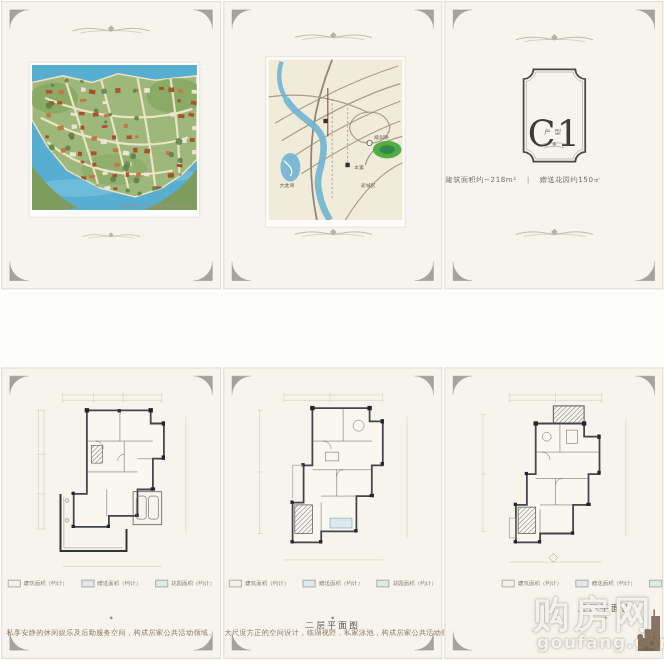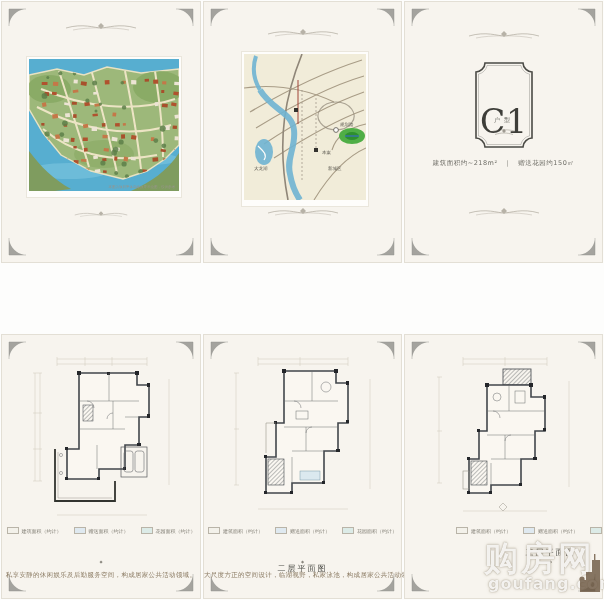--- a/index.html
+++ b/index.html
@@ -11,21 +11,21 @@
   .c-tl{top:5px;left:5px;}
   .c-tr{top:5px;right:5px;transform:rotate(90deg);}
   .c-br{bottom:5px;right:5px;transform:rotate(180deg);}
   .c-bl{bottom:5px;left:5px;transform:rotate(270deg);}
   .flourish{position:absolute;left:50%;transform:translateX(-50%);width:80px;height:14px;color:#b7b2a7;}
   .art{position:absolute;background:#fefdfb;padding:2px;box-shadow:0 0 0 1px #eae6dc;}
   .unit-frame{position:absolute;}
   .unit-code{position:absolute;width:100%;text-align:center;
              font-family:"DejaVu Serif","Liberation Serif",serif;font-size:33px;color:#3e3e39;letter-spacing:1px;margin-top:20px;}
   .unit-sub{position:absolute;width:100%;text-align:center;font-size:6px;color:#6b6b64;letter-spacing:4px;}
-  .unit-info{position:absolute;width:100%;text-align:center;font-size:6.5px;color:#6e6d66;letter-spacing:0.5px;white-space:nowrap;}
+  .unit-info{position:absolute;width:100%;font-size:6.5px;color:#6e6d66;letter-spacing:0.5px;white-space:nowrap;}
   .legend-row{position:absolute;width:100%;display:flex;justify-content:center;gap:12px;}
   .legend-item{display:flex;align-items:center;gap:3px;}
   .legend-sw{width:10px;height:5px;border:0.5px solid #b9b4a8;}
   .legend-label{font-size:5px;color:#7d7a70;white-space:nowrap;}
   .plan-caption{position:absolute;width:100%;text-align:center;font-size:8px;color:#4c4c47;letter-spacing:2px;}
   .plan-mark{position:absolute;width:100%;text-align:center;font-size:4px;color:#8a877e;}
   .plan-desc{position:absolute;width:100%;text-align:center;font-size:6.5px;color:#8a7a62;white-space:nowrap;letter-spacing:0.3px;}
   .watermark{position:absolute;left:478px;top:540px;width:126px;height:60px;z-index:50;pointer-events:none;}
   .wm-cn{position:absolute;left:6px;top:-4px;font-size:34px;font-weight:bold;letter-spacing:3px;
          color:rgba(255,255,255,0.88);text-shadow:0 0 1px rgba(150,138,115,0.95),0 0 3px rgba(150,138,115,0.5);}

